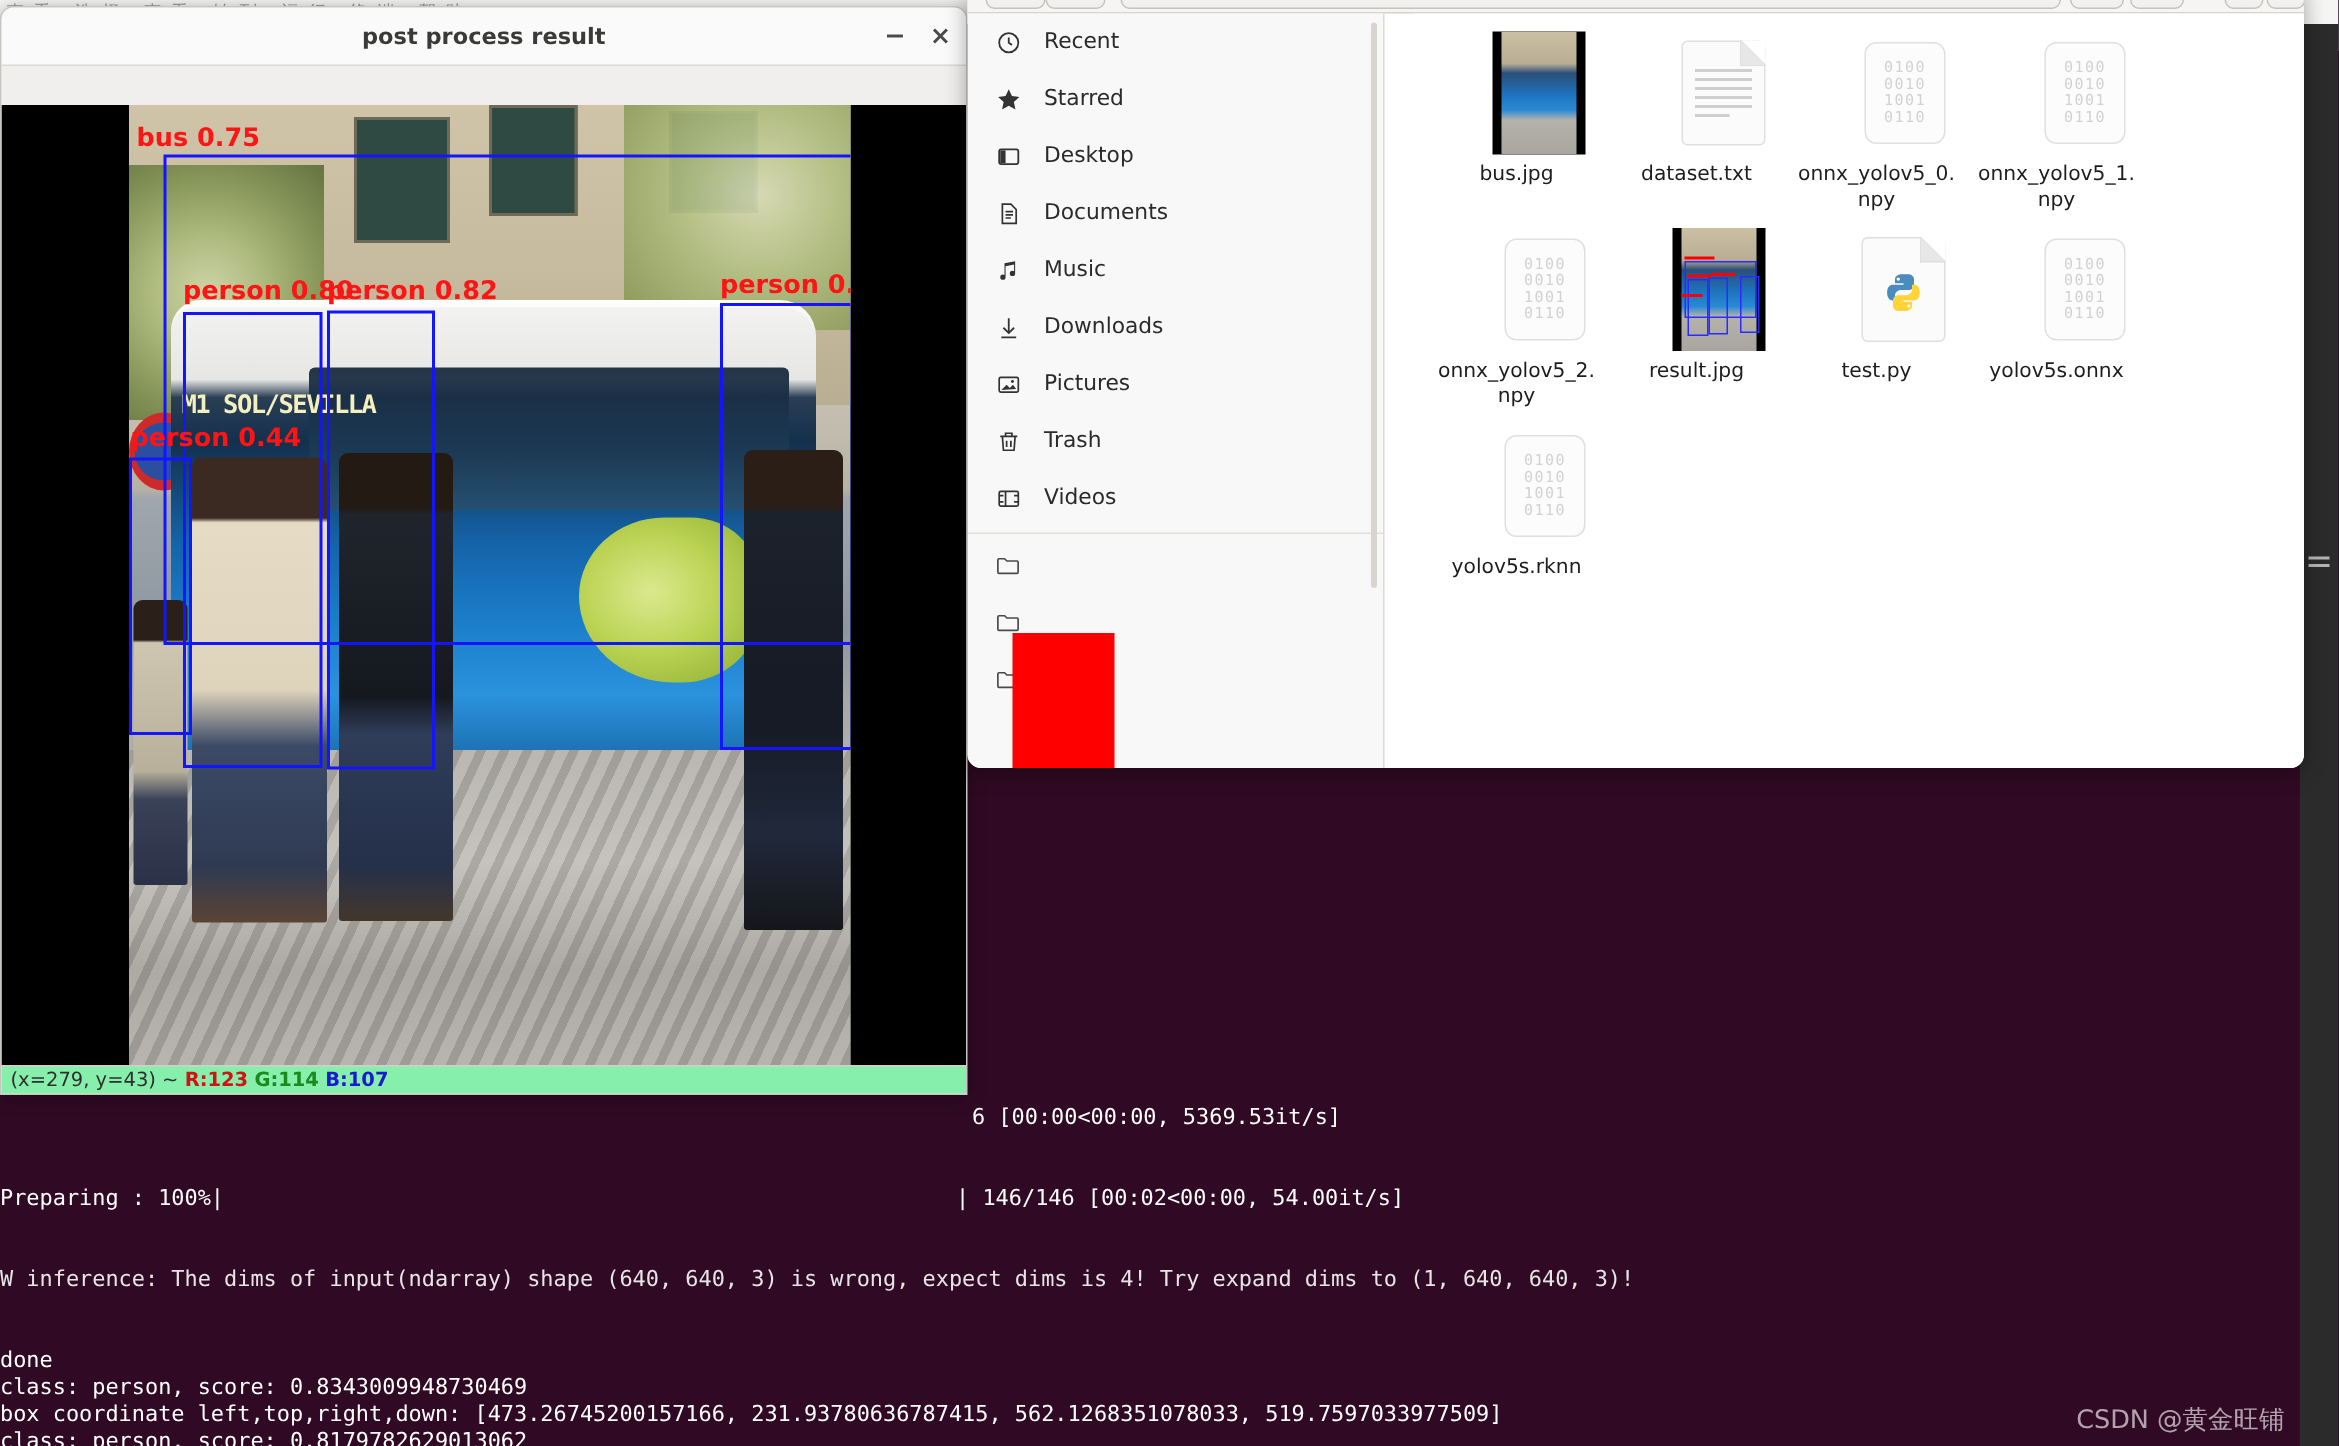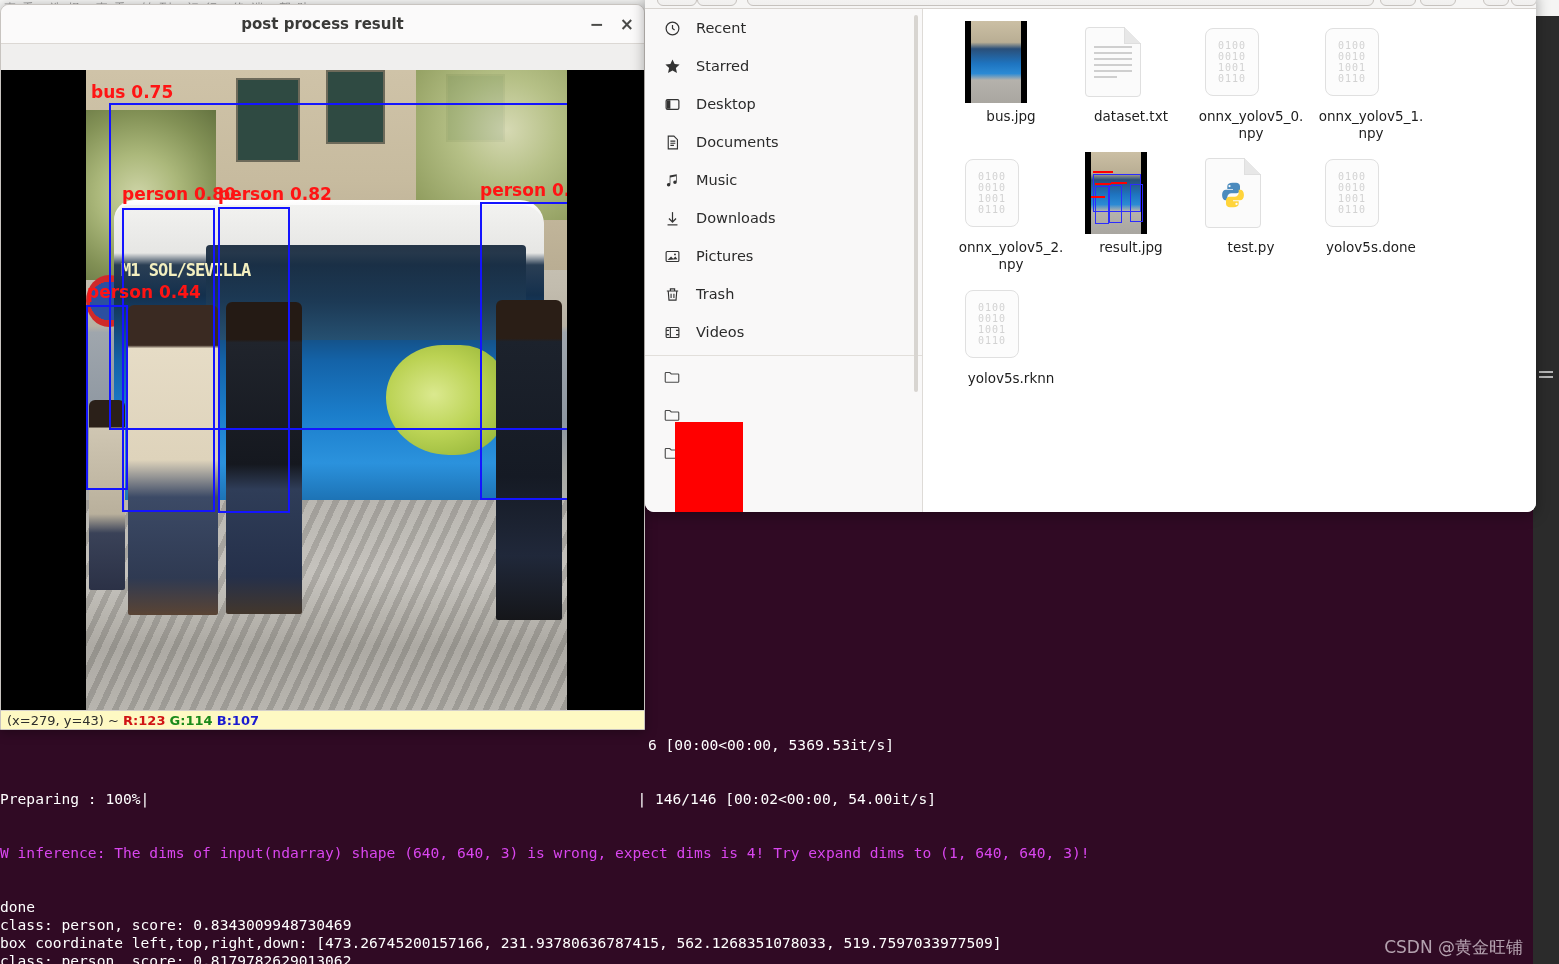--- a/index.html
+++ b/index.html
@@ -29,21 +29,21 @@
 
   
   #terminal{
     position:absolute;left:0;top:16px;width:1533px;height:948px;
     background:#300a24;color:#ffffff;
     font-family:"DejaVu Sans Mono","Liberation Mono",monospace;
     font-size:14.6px;line-height:18px;
     white-space:pre;overflow:hidden;
   }
   #terminal .ln{height:18px;}
-  #terminal .warn{color:#d946ef;}
+  #terminal .warn{color:#e5e5e5;}
   #term-upper{position:absolute;left:0;top:0;width:1533px;}
   #term-lower{position:absolute;left:0;top:684px;width:1533px;}
   #term-lower .ln{height:18px;}
 
   .csdn-mark{
     position:absolute;right:10px;bottom:8px;color:#cbbcc7;font-size:17px;
     font-family:"DejaVu Sans","Liberation Sans",sans-serif;opacity:.85;
   }
 
   
@@ -99,21 +99,21 @@
     background:radial-gradient(circle,#2b4fa0 0%,#2b4fa0 55%,#cf2a2a 56%,#cf2a2a 100%);}
   .p-dest{position:absolute;left:35px;top:190px;width:160px;height:30px;color:#f3efbf;
     font-family:"DejaVu Sans Mono","Liberation Mono",monospace;font-size:17px;font-weight:700;
     letter-spacing:-1px;overflow:hidden;white-space:nowrap;}
 
   .bbox{position:absolute;border:2px solid #1414ff;box-sizing:border-box;}
   .blabel{position:absolute;color:#ff1414;font-weight:700;white-space:nowrap;
     font-family:"DejaVu Sans","Liberation Sans",sans-serif;font-size:17px;}
 
   #viewer-status{
-    position:absolute;left:0;top:705px;width:645px;height:20px;background:#fef9c3;
+    position:absolute;left:0;top:705px;width:645px;height:20px;background:#86efac;
     border-top:1px solid #d3cfca;font-size:13px;color:#2e2e2c;line-height:20px;padding-left:6px;
     box-sizing:border-box;font-family:"DejaVu Sans","Liberation Sans",sans-serif;
   }
   #viewer-status .r{color:#d01414;font-weight:700;}
   #viewer-status .g{color:#1a8a1a;font-weight:700;}
   #viewer-status .b{color:#1a1ad0;font-weight:700;}
 
   
   #files{
     position:absolute;left:645px;top:-8px;width:891px;height:520px;
@@ -138,21 +138,21 @@
     color:#2b2b2b;font-size:14.5px;
   }
   .fm-item .ic{width:18px;height:18px;display:flex;align-items:center;justify-content:center;color:#3a3a3a;}
   .fm-sep{height:1px;background:#e2dfdb;margin:4px 0 2px 0;}
   #fm-scroll{position:absolute;right:4px;top:6px;width:4px;height:377px;background:#d8d5d1;border-radius:2px;}
   #fm-redact{position:absolute;left:30px;top:413px;width:68px;height:94px;background:#ff0000;}
 
   #fm-main{flex:1;background:#ffffff;position:relative;padding:8px 0 0 8px;box-sizing:border-box;}
   .fgrid{display:flex;flex-wrap:wrap;}
   .fcell{width:120px;display:flex;flex-direction:column;align-items:center;margin:2px 0 6px 0;}
-  .fcell .thumb{width:92px;height:86px;display:flex;align-items:center;justify-content:flex-start;}
+  .fcell .thumb{width:92px;height:86px;display:flex;align-items:center;justify-content:flex-end;}
   .fcell .fname{
     font-size:13.5px;color:#1d1d1d;text-align:center;line-height:17px;width:110px;
     word-break:break-all;margin-top:3px;
   }
   .doc-icon{width:54px;height:68px;background:#fbfbfb;border:1px solid #dfdfdf;border-radius:4px;position:relative;}
   .doc-icon:before{content:"";position:absolute;right:-1px;top:-1px;width:16px;height:16px;
     background:linear-gradient(225deg,#ffffff 50%,#e7e7e7 50%);border-left:1px solid #dfdfdf;border-bottom:1px solid #dfdfdf;}
   .doc-lines{position:absolute;left:8px;right:8px;bottom:14px;}
   .doc-lines i{display:block;height:2px;background:#cfcfcf;margin-bottom:4px;}
   .bin-icon{width:52px;height:66px;background:#fcfcfc;border:1px solid #e0e0e0;border-radius:8px;
@@ -464,21 +464,21 @@
           </div>
           <div class="fcell">
             <div class="thumb">
               <div class="bin-icon">
                 <pre>0100
 0010
 1001
 0110</pre>
               </div>
             </div>
-            <div class="fname">yolov5s.done</div>
+            <div class="fname">yolov5s.onnx</div>
           </div>
           <div class="fcell">
             <div class="thumb">
               <div class="bin-icon">
                 <pre>0100
 0010
 1001
 0110</pre>
               </div>
             </div>

